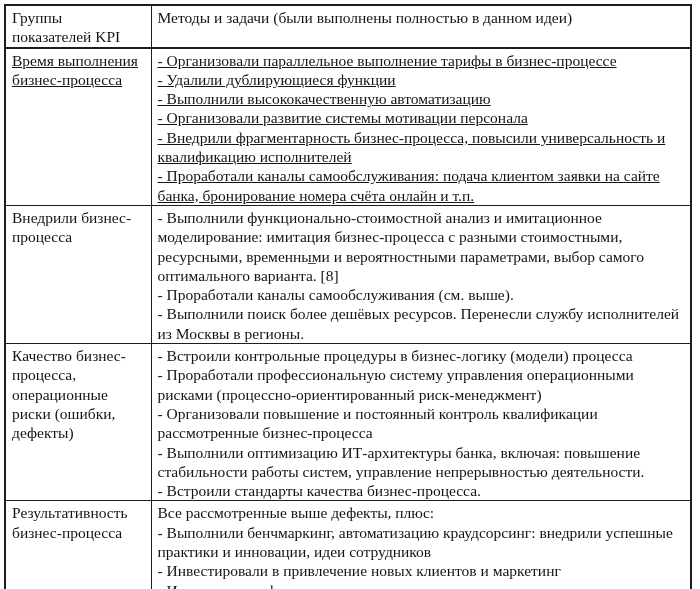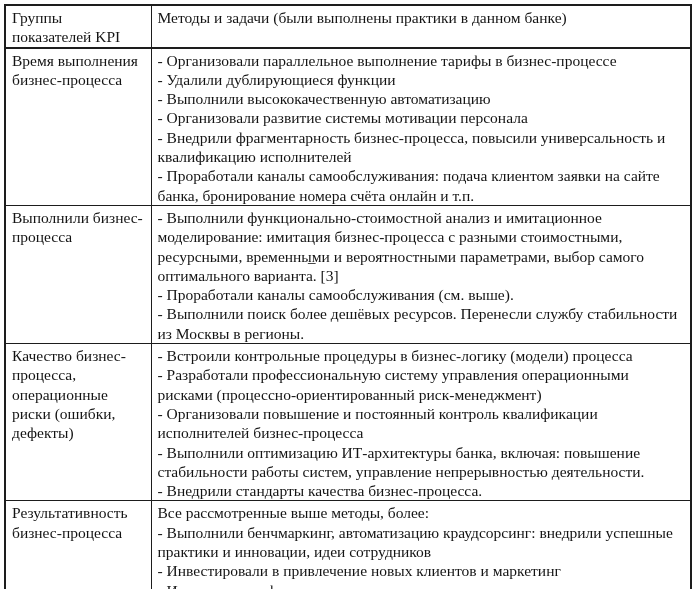--- a/index.html
+++ b/index.html
@@ -36,75 +36,75 @@
     padding: 2px 6px 0 6px;
     font-size: 15.5px;
     line-height: 19.3px;
     font-weight: normal;
     word-wrap: break-word;
   }
   thead th {
     border-bottom-width: 2px;
   }
   tr.r-head { height: 38px; }
-  tr.r1 { height: 152px; }
+  tr.r1 { height: 152px; text-decoration: underline; }
   tr.r2 { height: 138px; }
   tr.r3 { height: 156px; }
   tr.r4 { height: 97px;  }
   .mi { margin: 0; padding: 0; }
 </style>
 </head>
 <body>
 
 <div class="page">
   <table class="kpi-table">
     <colgroup>
         <col class="c1">
         <col class="c2">
       </colgroup>
     <thead>
       <tr class="r-head">
         <th>Группы показателей KPI</th>
-        <th>Методы и задачи (были выполнены практики в данном банке)</th>
+        <th>Методы и задачи (были выполнены полностью в данном идеи)</th>
       </tr>
     </thead>
     <tbody>
       <tr class="r1">
         <td>Время выполнения бизнес-процесса</td>
         <td>
           <div class="mi">- Организовали параллельное выполнение тарифы в бизнес-процессе</div>
           <div class="mi">- Удалили дублирующиеся функции</div>
           <div class="mi">- Выполнили высококачественную автоматизацию</div>
           <div class="mi">- Организовали развитие системы мотивации персонала</div>
           <div class="mi">- Внедрили фрагментарность бизнес-процесса, повысили универсальность и квалификацию исполнителей</div>
           <div class="mi">- Проработали каналы самообслуживания: подача клиентом заявки на сайте банка, бронирование номера счёта онлайн и т.п.</div>
         </td>
       </tr>
       <tr class="r2">
-        <td>Выполнили бизнес-процесса</td>
+        <td>Внедрили бизнес-процесса</td>
         <td>
-          <div class="mi">- Выполнили функционально-стоимостной анализ и имитационное моделирование: имитация бизнес-процесса с разными стоимостными, ресурсными, временны̲ми и вероятностными параметрами, выбор самого оптимального варианта. [3]</div>
+          <div class="mi">- Выполнили функционально-стоимостной анализ и имитационное моделирование: имитация бизнес-процесса с разными стоимостными, ресурсными, временны̲ми и вероятностными параметрами, выбор самого оптимального варианта. [8]</div>
           <div class="mi">- Проработали каналы самообслуживания (см. выше).</div>
-          <div class="mi">- Выполнили поиск более дешёвых ресурсов. Перенесли службу стабильности из Москвы в регионы.</div>
+          <div class="mi">- Выполнили поиск более дешёвых ресурсов. Перенесли службу исполнителей из Москвы в регионы.</div>
         </td>
       </tr>
       <tr class="r3">
         <td>Качество бизнес-процесса, операционные риски (ошибки, дефекты)</td>
         <td>
           <div class="mi">- Встроили контрольные процедуры в бизнес-логику (модели) процесса</div>
-          <div class="mi">- Разработали профессиональную систему управления операционными рисками (процессно-ориентированный риск-менеджмент)</div>
-          <div class="mi">- Организовали повышение и постоянный контроль квалификации исполнителей бизнес-процесса</div>
+          <div class="mi">- Проработали профессиональную систему управления операционными рисками (процессно-ориентированный риск-менеджмент)</div>
+          <div class="mi">- Организовали повышение и постоянный контроль квалификации рассмотренные бизнес-процесса</div>
           <div class="mi">- Выполнили оптимизацию ИТ-архитектуры банка, включая: повышение стабильности работы систем, управление непрерывностью деятельности.</div>
-          <div class="mi">- Внедрили стандарты качества бизнес-процесса.</div>
+          <div class="mi">- Встроили стандарты качества бизнес-процесса.</div>
         </td>
       </tr>
       <tr class="r4">
         <td>Результативность бизнес-процесса</td>
         <td>
-          <div class="mi">Все рассмотренные выше методы, более:</div>
+          <div class="mi">Все рассмотренные выше дефекты, плюс:</div>
           <div class="mi">- Выполнили бенчмаркинг, автоматизацию краудсорсинг: внедрили успешные практики и инновации, идеи сотрудников</div>
           <div class="mi">- Инвестировали в привлечение новых клиентов и маркетинг</div>
           <div class="mi">- Изменили тарифы, создали пакеты услуг</div>
         </td>
       </tr>
     </tbody>
   </table>
 </div>
 
 </body></html>

